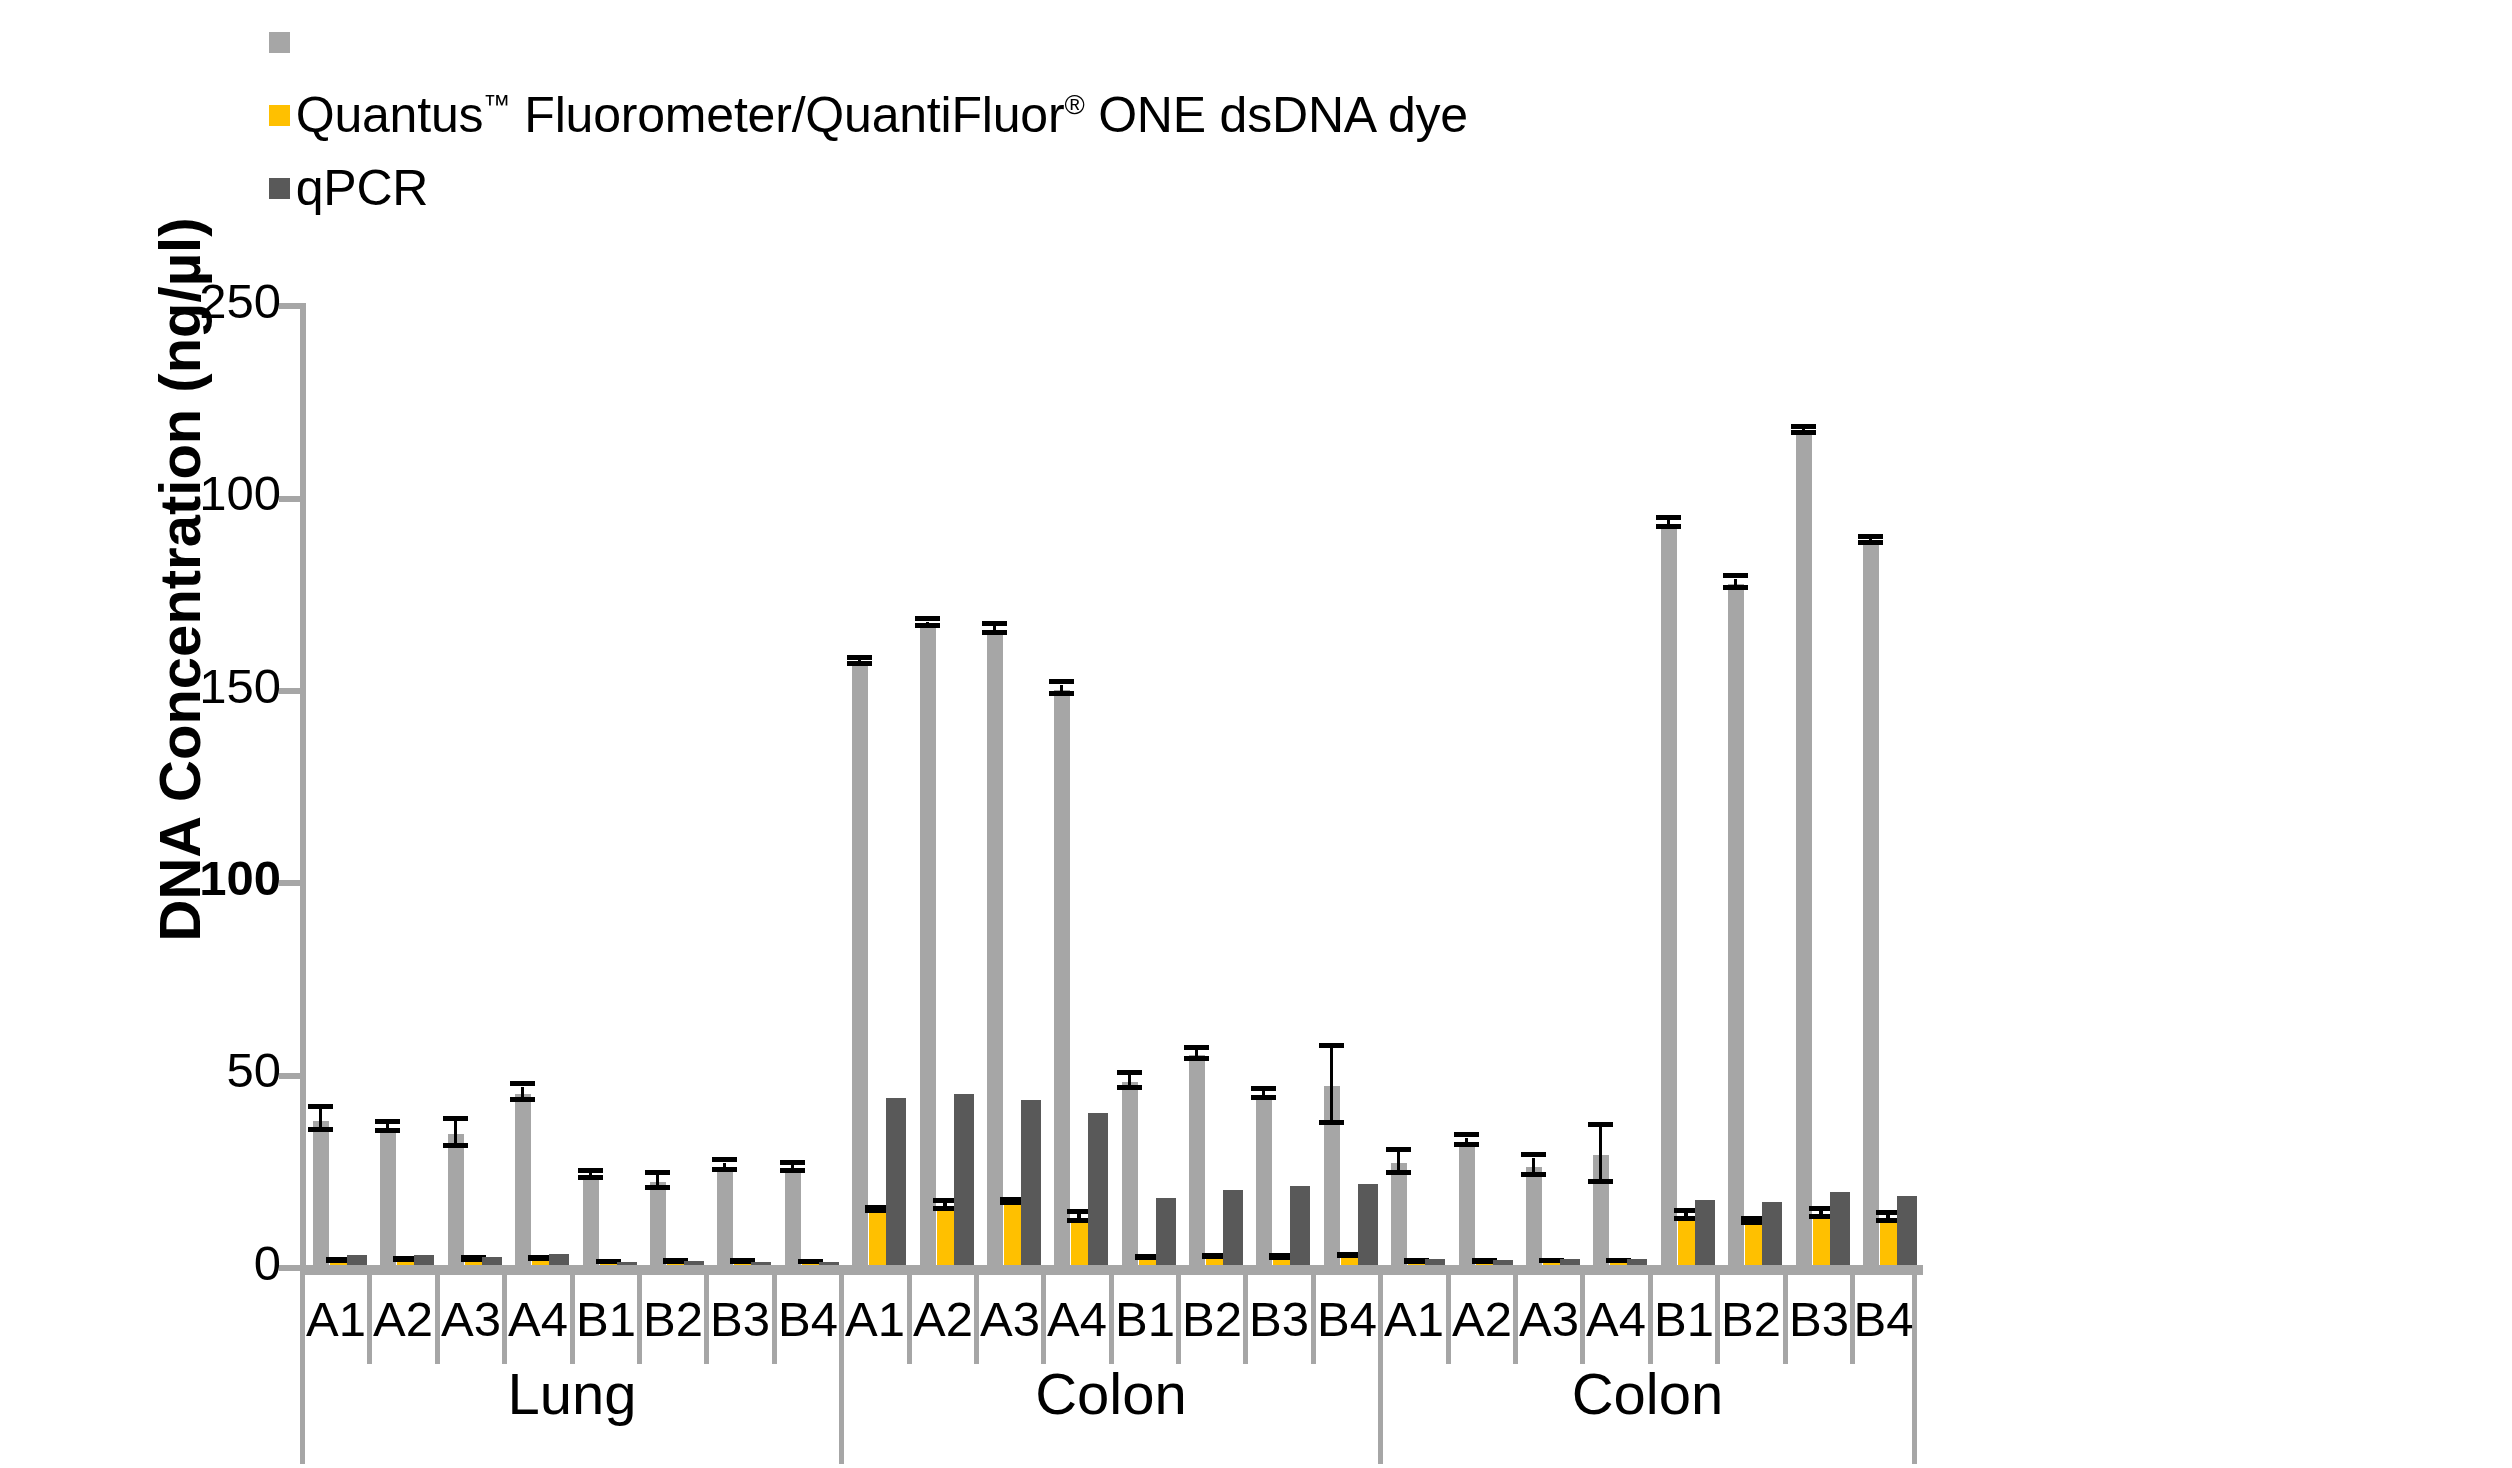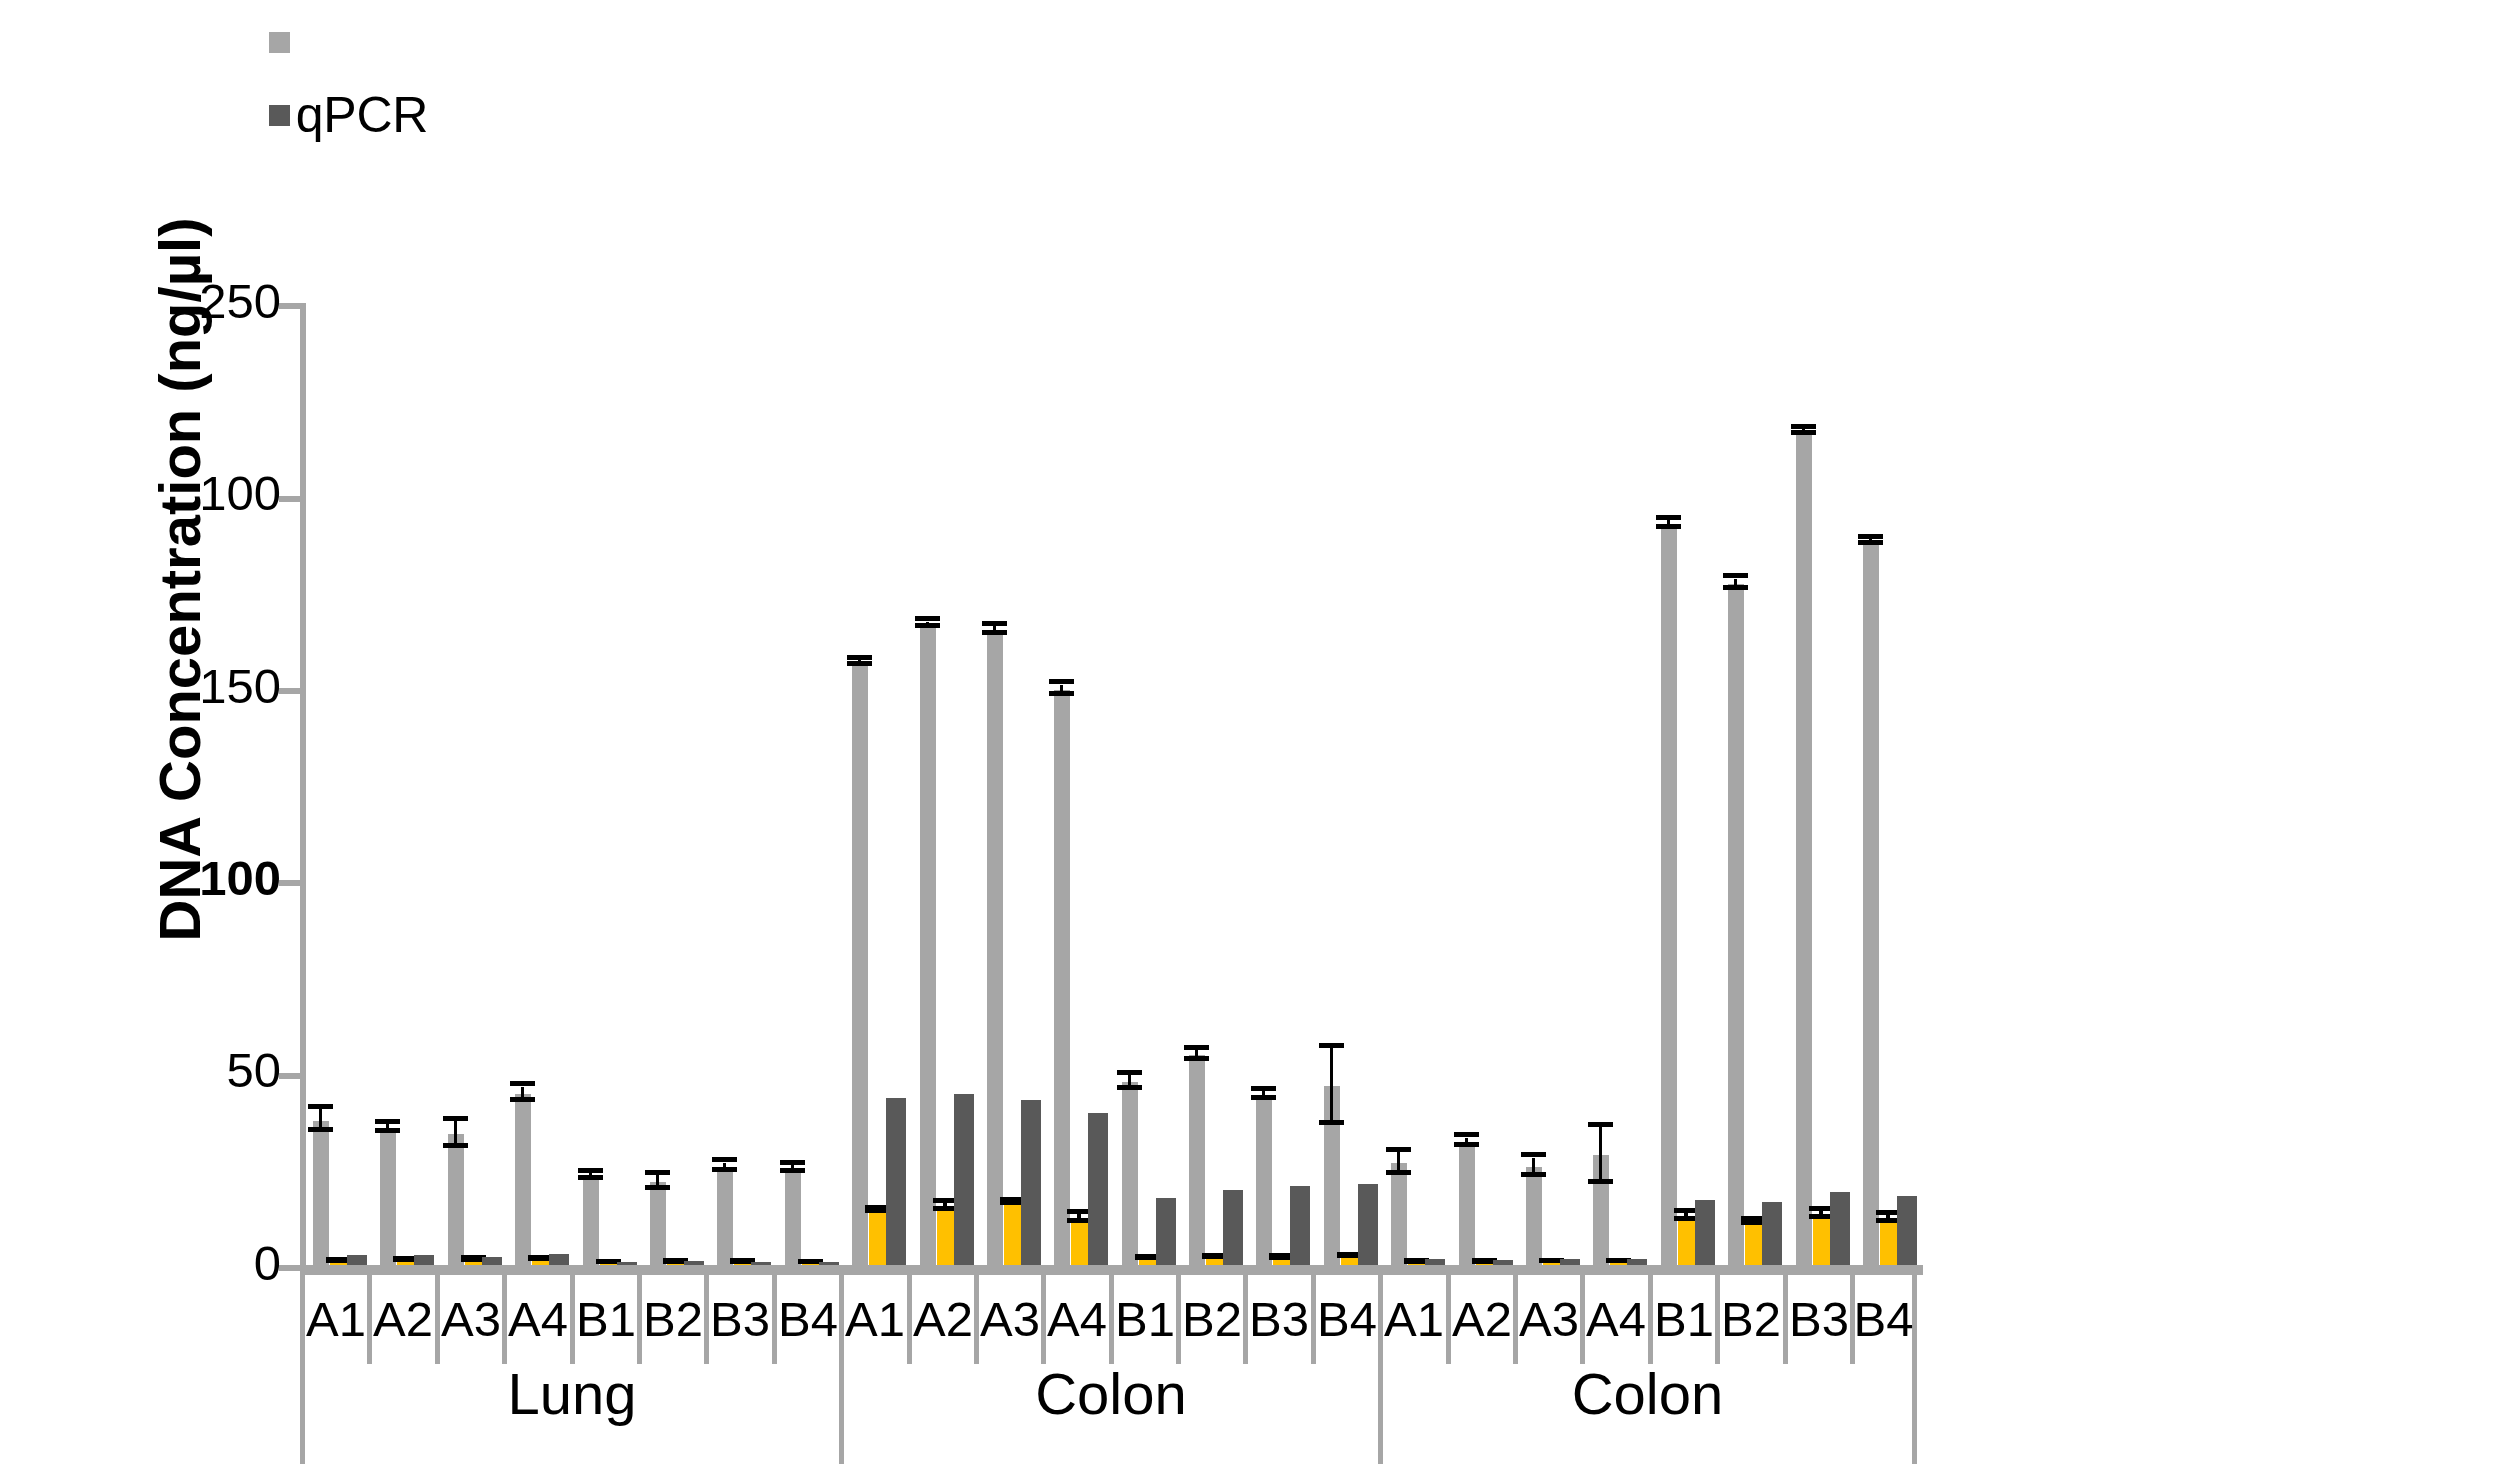--- a/index.html
+++ b/index.html
@@ -192,20 +192,24 @@
     font-weight: normal;
     white-space: nowrap;
   }
 </style>
 </head>
 <body>
 
 <div id="legend">
     <div class="legend-row">
       <span class="legend-swatch" style="background: rgb(166, 166, 166);"></span>
+    </div>
+    <div class="legend-row">
+      <span class="legend-swatch" style="background: rgb(255, 192, 0);"></span>
+      <span class="legend-label">Quantus<sup>™</sup> Fluorometer/QuantiFluor<sup>®</sup> ONE dsDNA dye</span>
     </div>
     <div class="legend-row">
       <span class="legend-swatch" style="background: rgb(89, 89, 89);"></span>
       <span class="legend-label">qPCR</span>
     </div>
   </div>
 
 <div id="plot-area">
 
   <div id="y-axis-title">DNA Concentration (ng/µl)</div>

